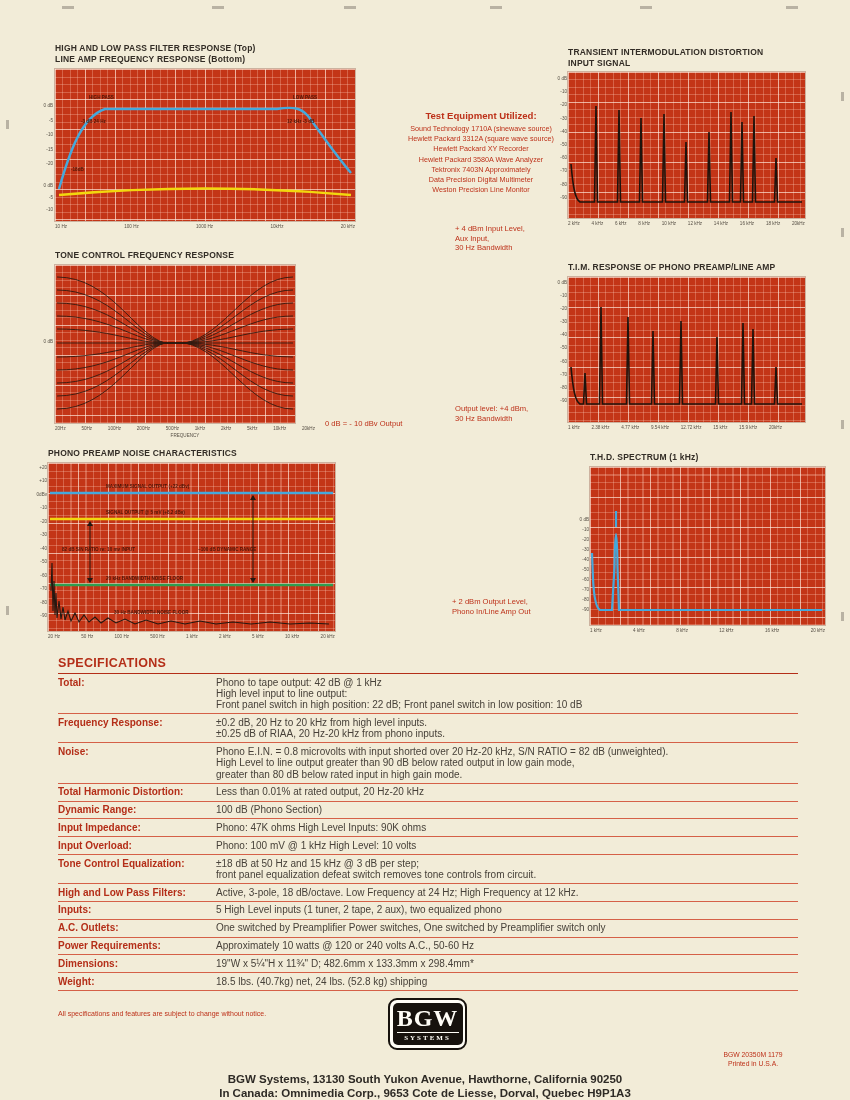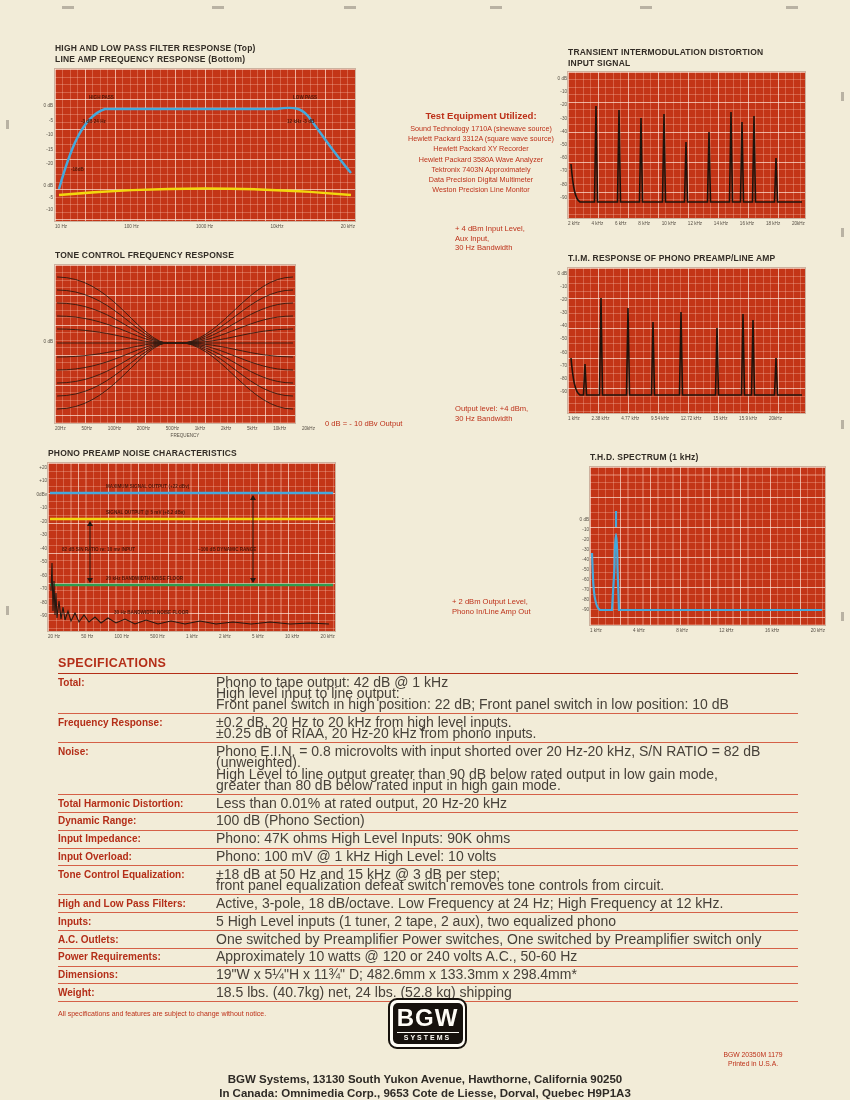--- a/index.html
+++ b/index.html
@@ -37,25 +37,25 @@
   
   .teq{width:186px;text-align:center;color:#bd3119;}
   .teq-h{font-weight:bold;font-size:9.6px;margin-bottom:3px;}
   .teq-i{font-size:7.2px;line-height:10.2px;}
 
   
   .specs{width:740px;}
   .specs-h{font-weight:bold;font-size:12.5px;color:#b42e18;letter-spacing:.3px;padding-bottom:3px;border-bottom:1.5px solid #b42e18;}
   .spec-row{display:flex;border-bottom:1px solid #d56047;padding:2.5px 0 3px 0;}
   .spec-label{width:158px;flex:none;font-weight:bold;font-size:10px;color:#b42e18;}
-  .spec-value{flex:1;font-size:14px;line-height:11.3px;color:#474139;white-space:pre-line;}
+  .spec-value{flex:1;font-size:10px;line-height:11.3px;color:#474139;white-space:pre-line;}
   .footnote{font-size:7px;color:#bd3119;}
 
   
-  .logo-outer{width:70px;background:#fffdf6;border:2.5px solid #17120d;border-radius:9px;padding:2.5px;}
+  .logo-outer{width:70px;background:#fffdf6;border:2.5px solid #17120d;border-radius:9px;padding:2.5px;font-family:Liberation Serif, serif;}
   .logo-inner{background:#17120d;border-radius:5px;text-align:center;padding:3px 0 3px 0;}
   .logo-bgw{color:#fffdf6;font-weight:bold;font-size:24px;line-height:24px;letter-spacing:1px;}
   .logo-strip{margin:2px 4px 0 4px;border-top:1.5px solid #fffdf6;border-bottom:0;padding-top:1.5px;color:#fffdf6;font-weight:bold;font-size:7px;letter-spacing:2px;}
   .address{width:850px;text-align:center;font-weight:bold;font-size:11.5px;line-height:14px;color:#2e2a25;}
   .printcode{width:110px;text-align:center;font-size:6.8px;line-height:9px;color:#bd3119;}
 
   .regmark{background:#8a8478;opacity:.55;}
 </style>
 </head>
 <body>
@@ -197,21 +197,21 @@
         <span class="xt">5kHz</span>
         <span class="xt">10kHz</span>
         <span class="xt">20kHz</span>
       </div>
     <div style="text-align:center;font-size:4.6px;color:#564f45;margin-top:2px;">FREQUENCY</div>
   </div>
   <div class="abs cap" style="left:325px;top:419px;">0 dB = - 10 dBv Output</div>
   <div class="abs cap" style="left:455px;top:404px;width:130px;">Output level: +4 dBm,
 30 Hz Bandwidth</div>
 
-  <div class="abs" style="left:568px;top:253px;width:214px;">
+  <div class="abs" style="left:568px;top:262px;width:214px;">
     <div class="panel-title">T.I.M. RESPONSE OF PHONO PREAMP/LINE AMP</div>
     <div class="graph" style="width:237px;height:145px;margin-top:4px;">
       <svg viewBox="0 0 237 145" preserveAspectRatio="none">
         <path d="M3,90 C5,112 7,124 12,127 L15.5,127 L17,96 L18.5,127 L31.5,127 L33,30 L34.5,127 L58.5,127 L60,40 L61.5,127 L83.5,127 L85,54 L86.5,127 L111.5,127 L113,44 L114.5,127 L147.5,127 L149,60 L150.5,127 L173.5,127 L175,46 L176.5,127 L183.5,127 L185,52 L186.5,127 L206.5,127 L208,90 L209.5,127 L234,127" fill="none" stroke="#1e130c" stroke-width="1.6"></path>
       </svg>
       <div class="ycol ycol-tim" style="left:-16px;top:3px;">
           <span class="yt">0 dB</span>
           <span class="yt">-10</span>
           <span class="yt">-20</span>
           <span class="yt">-30</span>

